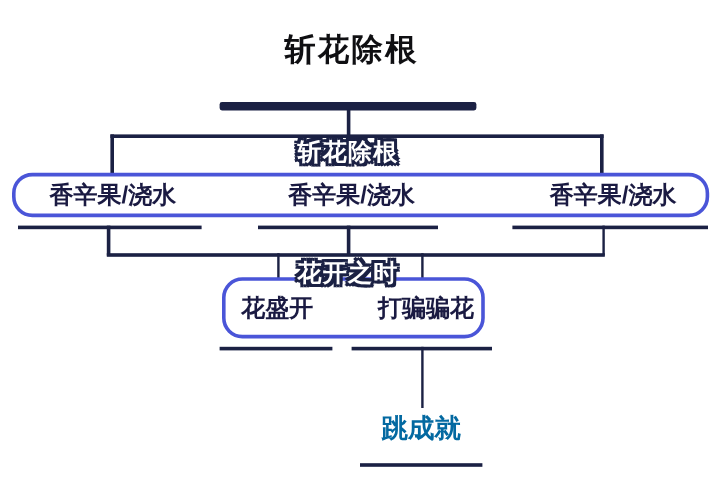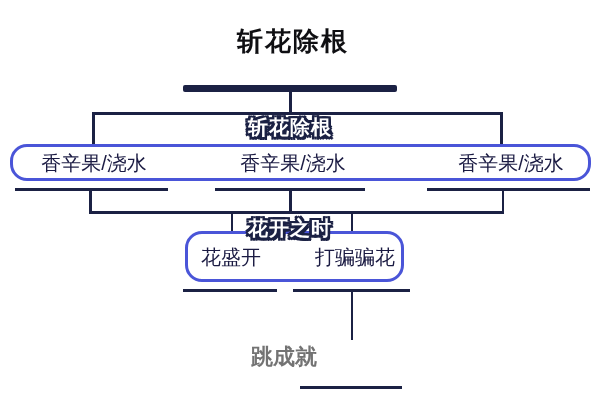--- a/index.html
+++ b/index.html
@@ -31,25 +31,25 @@
   .label2{left:140px;top:214px;text-align:center;}
   
   .gbox{
     position:absolute;border:3px solid #4a55d8;border-radius:17px;background:#ffffff;
     box-sizing:border-box;z-index:2;
   }
   .box1{left:10px;top:144px;width:581px;height:37px;}
   .box2{left:185px;top:231px;width:219px;height:51px;}
   .gbox .item{
     position:absolute;top:50%;transform:translate(-50%,-50%);white-space:nowrap;
-    font-size:20px;font-weight:400;color:#1a1a42;
+    font-size:20px;font-weight:700;color:#1a1a42;
   }
   .tier3{
-    position:absolute;left:251px;top:342px;width:200px;
-    font-size:22px;font-weight:700;color:#737373;z-index:3;
+    position:absolute;left:251px;top:342px;width:200px;text-align:center;
+    font-size:22px;font-weight:700;color:#0369a1;z-index:3;
   }
   
   .logo{position:absolute;left:416px;top:366px;display:flex;align-items:center;z-index:4;}
   .logo-text{
     margin-left:3px;font-family:"Liberation Serif","DejaVu Serif",serif;
     font-size:26px;color:#26262a;letter-spacing:1px;white-space:nowrap;
   }
 </style>
 </head>
 <body>

